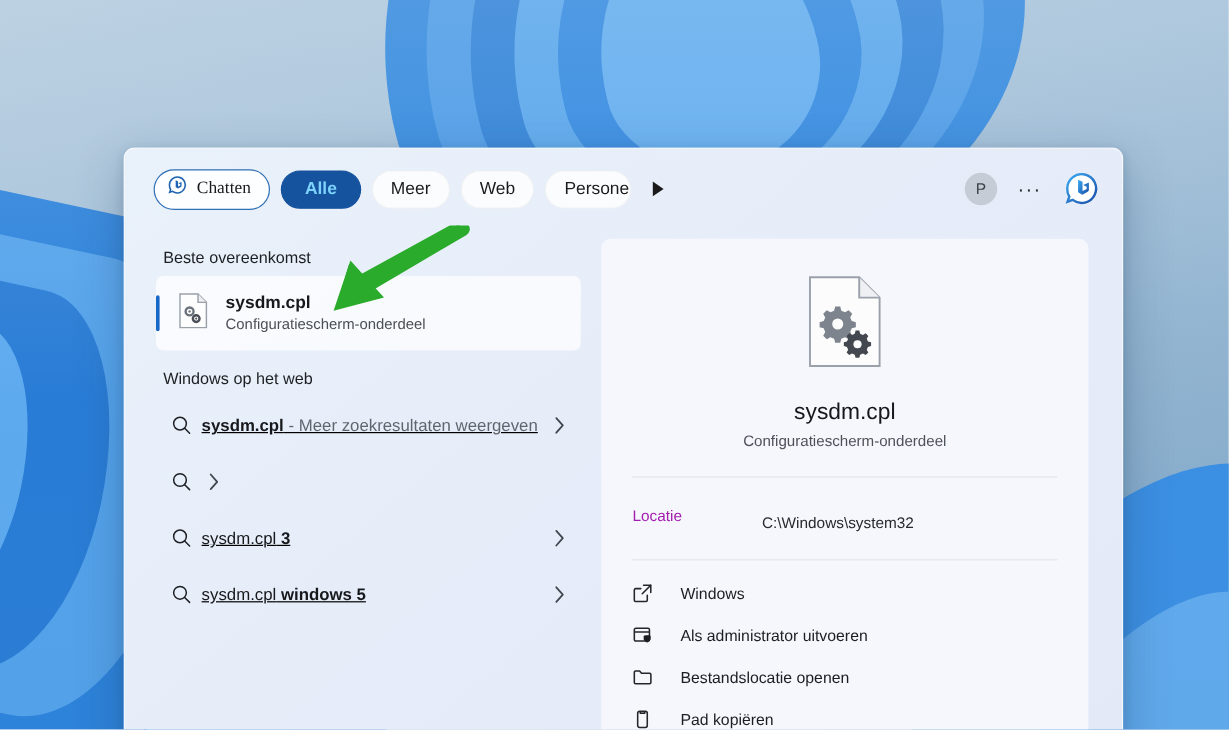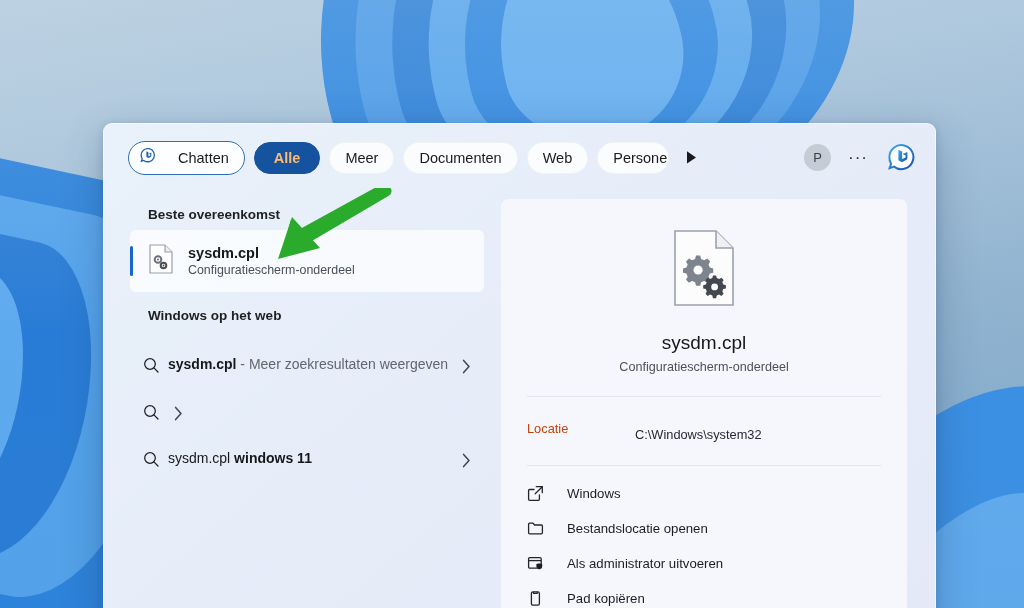--- a/index.html
+++ b/index.html
@@ -110,27 +110,28 @@
     color: #1b1b1b;
     background: #fbfcfe;
     border: 1px solid rgba(0,0,0,.04);
     white-space: nowrap;
     cursor: pointer;
   }
   .pill.chat {
     background: #fdfeff;
     border: 1.6px solid #2f6fb5;
     padding: 0 15px 0 10px;
-    gap: 21px;
+    gap: 7px;
     border-radius: 17px;
     height: 34px;
+    font-family: Liberation Serif, serif;
   }
   .pill.active {
     background: #16539e;
-    color: #fdba74;
+    color: #7dd3fc;
     border-color: #16539e;
     font-weight: 600;
     padding: 0 19px;
   }
   .pill.clipped {
     max-width: 72px;
     overflow: hidden;
     padding-right: 4px;
   }
   .hdr-spacer { flex: 1; }
@@ -161,23 +162,23 @@
   
   #panel-body { display: flex; height: 433px; padding: 0 14px 0 0; }
 
   
   #results-col {
     width: 383px;
     padding: 0 0 0 24px;
   }
   .section-title {
     font-size: 13.5px;
-    font-weight: 700;
+    font-weight: 400;
     color: #1d1f22;
-    margin: 16px 0 8px 20px;
+    margin: 16px 0 8px 8px;
   }
 
   
   #best-match-row {
     position: relative;
     display: flex; align-items: center;
     height: 62px;
     margin-left: 2px;
     width: 354px;
     background: rgba(255,255,255,.72);
@@ -192,26 +193,27 @@
     background: #1668c8;
     border-radius: 2px;
   }
   .bm-icon { margin: 0 14px 0 18px; }
   .bm-title { font-size: 14.5px; font-weight: 700; color: #16181c; line-height: 1.25; }
   .bm-sub { font-size: 12.4px; color: #4b4f57; line-height: 1.35; }
 
   
   #web-list { margin-top: 8px; }
   .web-row {
-    display: flex; align-items: flex-end;
+    display: flex; align-items: center;
     min-height: 47px;
     padding: 4px 10px 4px 6px;
     width: 358px;
     cursor: pointer;
     border-radius: 5px;
+    text-decoration: underline;
   }
   .web-row .mag { width: 34px; flex: 0 0 34px; display:flex; align-items:center; justify-content:center; }
   .web-row .txt {
     flex: 1;
     font-size: 14px;
     color: #17181b;
     line-height: 1.45;
     padding-right: 6px;
   }
   .web-row .txt b { font-weight: 700; }
@@ -240,21 +242,21 @@
     color: #4d515a;
     margin-top: 6px;
   }
   .divider { height: 1px; background: #e3e5ec; margin: 22px 0 0 0; }
   #location-row {
     display: flex; align-items: center;
     height: 46px;
     font-size: 12.8px;
     color: #34373d;
   }
-  #location-label { width: 108px; color: #c2410c; margin-top: 16px; }
+  #location-label { width: 108px; color: #a21caf; margin-top: 16px; }
   #location-value { color: #26292f; margin-top: 29px; }
   .action-list { margin-top: 10px; }
   .action-row {
     display: flex; align-items: center;
     height: 35px;
     cursor: pointer;
     border-radius: 4px;
   }
   .action-row .a-icon { width: 40px; display: flex; align-items: center; }
   .action-row .a-label { font-size: 13.2px; color: #1c1e23; }
@@ -305,23 +307,20 @@
         <span>Chatten</span>
       </div>
 
       <div class="pill active">
         <span>Alle</span>
       </div>
       <div class="pill">
         <span>Meer</span>
       </div>
       <div class="pill">
-        <span>Documenten</span>
-      </div>
-      <div class="pill">
         <span>Web</span>
       </div>
       <div class="pill clipped">
         <span>Personen</span>
       </div>
 
       <div id="next-arrow">
         <svg width="13" height="15" viewBox="0 0 13 15">
           <path d="M2 1.3 L11 7.4 L2 13.5 Z" fill="#1a1a1a"></path>
         </svg>
@@ -401,29 +400,43 @@
                 </svg>
             </span>
             <span class="chev">
               <svg width="9" height="15" viewBox="0 0 9 15">
                   <path d="M1.6 1.4 7 7.5l-5.4 6.1" fill="none" stroke="#42464d" stroke-width="1.5" stroke-linecap="round" stroke-linejoin="round"></path>
                 </svg>
             </span>
           </div>
 
 
-
           <div class="web-row">
             <span class="mag">
               <svg width="17" height="17" viewBox="0 0 17 17">
                   <circle cx="7" cy="7" r="5.3" fill="none" stroke="#1d1f23" stroke-width="1.25"></circle>
                   <path d="M10.9 10.9 15 15" stroke="#1d1f23" stroke-width="1.25" stroke-linecap="round"></path>
                 </svg>
             </span>
-            <span class="txt"><span>sysdm.cpl</span><b> windows 11</b></span>
+            <span class="txt"><span>sysdm.cpl</span><b> 3</b></span>
+            <span class="chev">
+              <svg width="9" height="15" viewBox="0 0 9 15">
+                  <path d="M1.6 1.4 7 7.5l-5.4 6.1" fill="none" stroke="#42464d" stroke-width="1.5" stroke-linecap="round" stroke-linejoin="round"></path>
+                </svg>
+            </span>
+          </div>
+
+          <div class="web-row">
+            <span class="mag">
+              <svg width="17" height="17" viewBox="0 0 17 17">
+                  <circle cx="7" cy="7" r="5.3" fill="none" stroke="#1d1f23" stroke-width="1.25"></circle>
+                  <path d="M10.9 10.9 15 15" stroke="#1d1f23" stroke-width="1.25" stroke-linecap="round"></path>
+                </svg>
+            </span>
+            <span class="txt"><span>sysdm.cpl</span><b> windows 5</b></span>
             <span class="chev">
               <svg width="9" height="15" viewBox="0 0 9 15">
                   <path d="M1.6 1.4 7 7.5l-5.4 6.1" fill="none" stroke="#42464d" stroke-width="1.5" stroke-linecap="round" stroke-linejoin="round"></path>
                 </svg>
             </span>
           </div>
 
         </div>
       </div>
 
@@ -467,35 +480,35 @@
                 <path d="M15.3 1.7 8.2 8.8" stroke="#24262b" stroke-width="1.3" stroke-linecap="round"></path>
                 <path d="M12.4 10v4.3a1 1 0 0 1-1 1H2.6a1 1 0 0 1-1-1V5.5a1 1 0 0 1 1-1H7" fill="none" stroke="#24262b" stroke-width="1.3" stroke-linecap="round" stroke-linejoin="round"></path>
               </svg>
             </span>
             <span class="a-label">Windows</span>
           </div>
 
           <div class="action-row">
             <span class="a-icon">
               <svg width="17" height="17" viewBox="0 0 17 17">
-                <path d="M1.6 4.2a1 1 0 0 1 1-1h3.4l1.6 1.8h6.8a1 1 0 0 1 1 1v6.8a1 1 0 0 1-1 1H2.6a1 1 0 0 1-1-1z" fill="none" stroke="#24262b" stroke-width="1.3" stroke-linejoin="round"></path>
-              </svg>
-            </span>
-            <span class="a-label">Bestandslocatie openen</span>
-          </div>
-
-          <div class="action-row">
-            <span class="a-icon">
-              <svg width="17" height="17" viewBox="0 0 17 17">
                 <rect x="1.6" y="2.6" width="12.6" height="10.6" rx="1.2" fill="none" stroke="#24262b" stroke-width="1.3"></rect>
                 <path d="M1.6 5.6h12.6" stroke="#24262b" stroke-width="1.3"></path>
                 <path d="M12.3 8.4c1.5 0 2.9.5 2.9.5v2.6c0 1.6-2.9 2.9-2.9 2.9s-2.9-1.3-2.9-2.9V8.9s1.4-.5 2.9-.5z" fill="#1b1d21"></path>
               </svg>
             </span>
             <span class="a-label">Als administrator uitvoeren</span>
+          </div>
+
+          <div class="action-row">
+            <span class="a-icon">
+              <svg width="17" height="17" viewBox="0 0 17 17">
+                <path d="M1.6 4.2a1 1 0 0 1 1-1h3.4l1.6 1.8h6.8a1 1 0 0 1 1 1v6.8a1 1 0 0 1-1 1H2.6a1 1 0 0 1-1-1z" fill="none" stroke="#24262b" stroke-width="1.3" stroke-linejoin="round"></path>
+              </svg>
+            </span>
+            <span class="a-label">Bestandslocatie openen</span>
           </div>
 
           <div class="action-row">
             <span class="a-icon">
               <svg width="17" height="17" viewBox="0 0 17 17">
                 <rect x="4.4" y="1.8" width="8" height="13.4" rx="1.6" fill="none" stroke="#24262b" stroke-width="1.3"></rect>
                 <path d="M6.6 1.8v1.5h3.6V1.8" fill="none" stroke="#24262b" stroke-width="1.2"></path>
               </svg>
             </span>
             <span class="a-label">Pad kopiëren</span>

